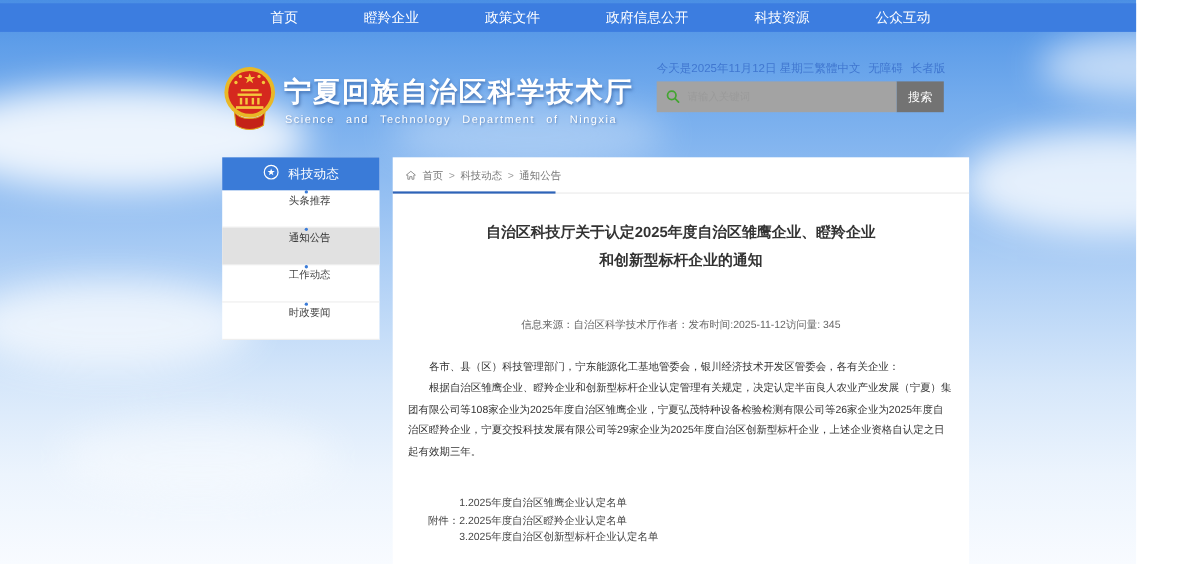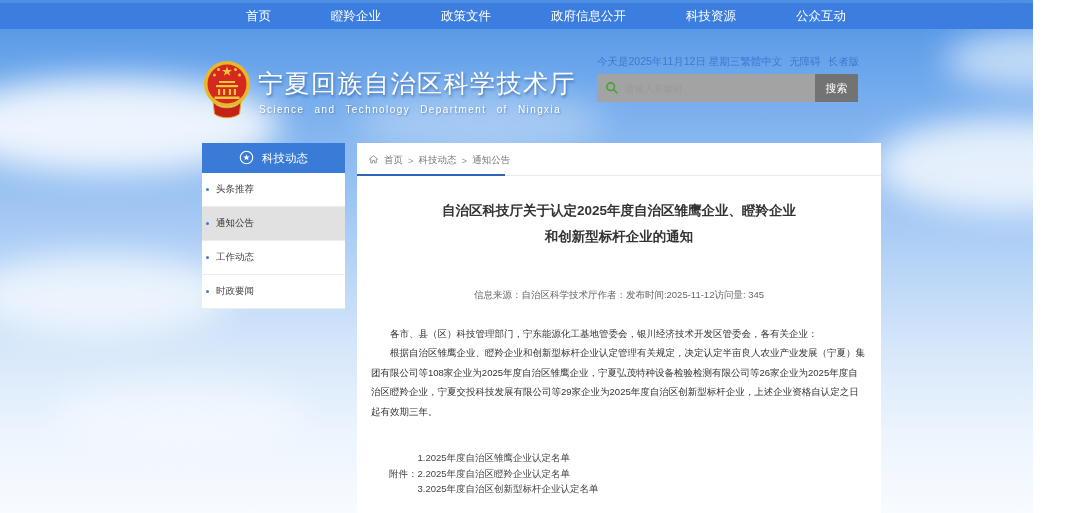--- a/index.html
+++ b/index.html
@@ -20,21 +20,21 @@
   .c6{left:355px;top:92px;width:250px;height:60px;opacity:.35;}
 
   
   .topnav{position:absolute;left:0;right:0;top:3px;height:26px;background:#3c7de0;
           display:flex;align-items:center;gap:60px;padding-left:246px;z-index:5;}
   .topnav a{color:#fff;font-size:12.5px;text-decoration:none;cursor:pointer;white-space:nowrap;}
 
   
   .emblem{position:absolute;left:202px;top:59px;z-index:4;}
   .site-title{position:absolute;left:258px;top:67px;z-index:4;color:#fff;
-      font-size:25px;font-weight:normal;letter-spacing:1.5px;
+      font-size:25px;font-weight:bold;letter-spacing:1.5px;
       text-shadow:1px 2px 3px rgba(23,62,128,.55);white-space:nowrap;}
   .site-sub{position:absolute;left:259px;top:104px;z-index:4;color:#fff;
       font-size:10px;letter-spacing:1.4px;word-spacing:6px;
       text-shadow:1px 1px 2px rgba(23,62,128,.45);white-space:nowrap;}
 
   .toprow{position:absolute;left:597px;top:55px;width:262px;z-index:4;
       display:flex;justify-content:space-between;align-items:center;
       font-size:10.5px;color:#4077d0;white-space:nowrap;}
   .quick{display:flex;gap:7px;}
   .quick a{color:#4077d0;text-decoration:none;cursor:pointer;}
@@ -46,22 +46,22 @@
       font-family:"Liberation Sans","DejaVu Sans",sans-serif;}
   .searchbar input::placeholder{color:#9a9a9a;}
   .mag{position:absolute;left:8px;top:7px;}
   .search-btn{width:43px;height:28px;border:none;background:#737373;color:#fff;
       font-size:11px;cursor:pointer;font-family:inherit;}
 
   
   .sidebar{position:absolute;left:202px;top:143px;width:143px;background:#fff;z-index:4;}
   .side-head{height:30px;background:#3a7bd8;color:#fff;display:flex;align-items:center;
       justify-content:center;gap:8px;font-size:11.5px;}
-  .side-item{height:33px;display:flex;align-items:center;padding-left:4px;
-      font-size:9.5px;color:#444;border-bottom:1px solid #ededed;cursor:pointer;}
+  .side-item{height:33px;display:flex;align-items:center;padding-left:16px;
+      font-size:9.5px;color:#444;border-bottom:1px solid #ededed;cursor:pointer;flex-direction:column;}
   .side-item .dot{width:3px;height:3px;border-radius:50%;background:#3a7bd8;
       margin-right:7px;flex:none;}
   .side-item.active{background:#e1e1e1;color:#333;}
 
   
   .panel{position:absolute;left:357px;top:143px;width:524px;height:370px;
       background:#fff;z-index:4;}
   .crumb-row{position:relative;display:flex;align-items:center;gap:5px;height:29px;
       border-bottom:1px solid #eaeaea;padding:3px 0 0 11px;font-size:9.5px;color:#777;}
   .crumb-row a{color:#777;text-decoration:none;cursor:pointer;}

